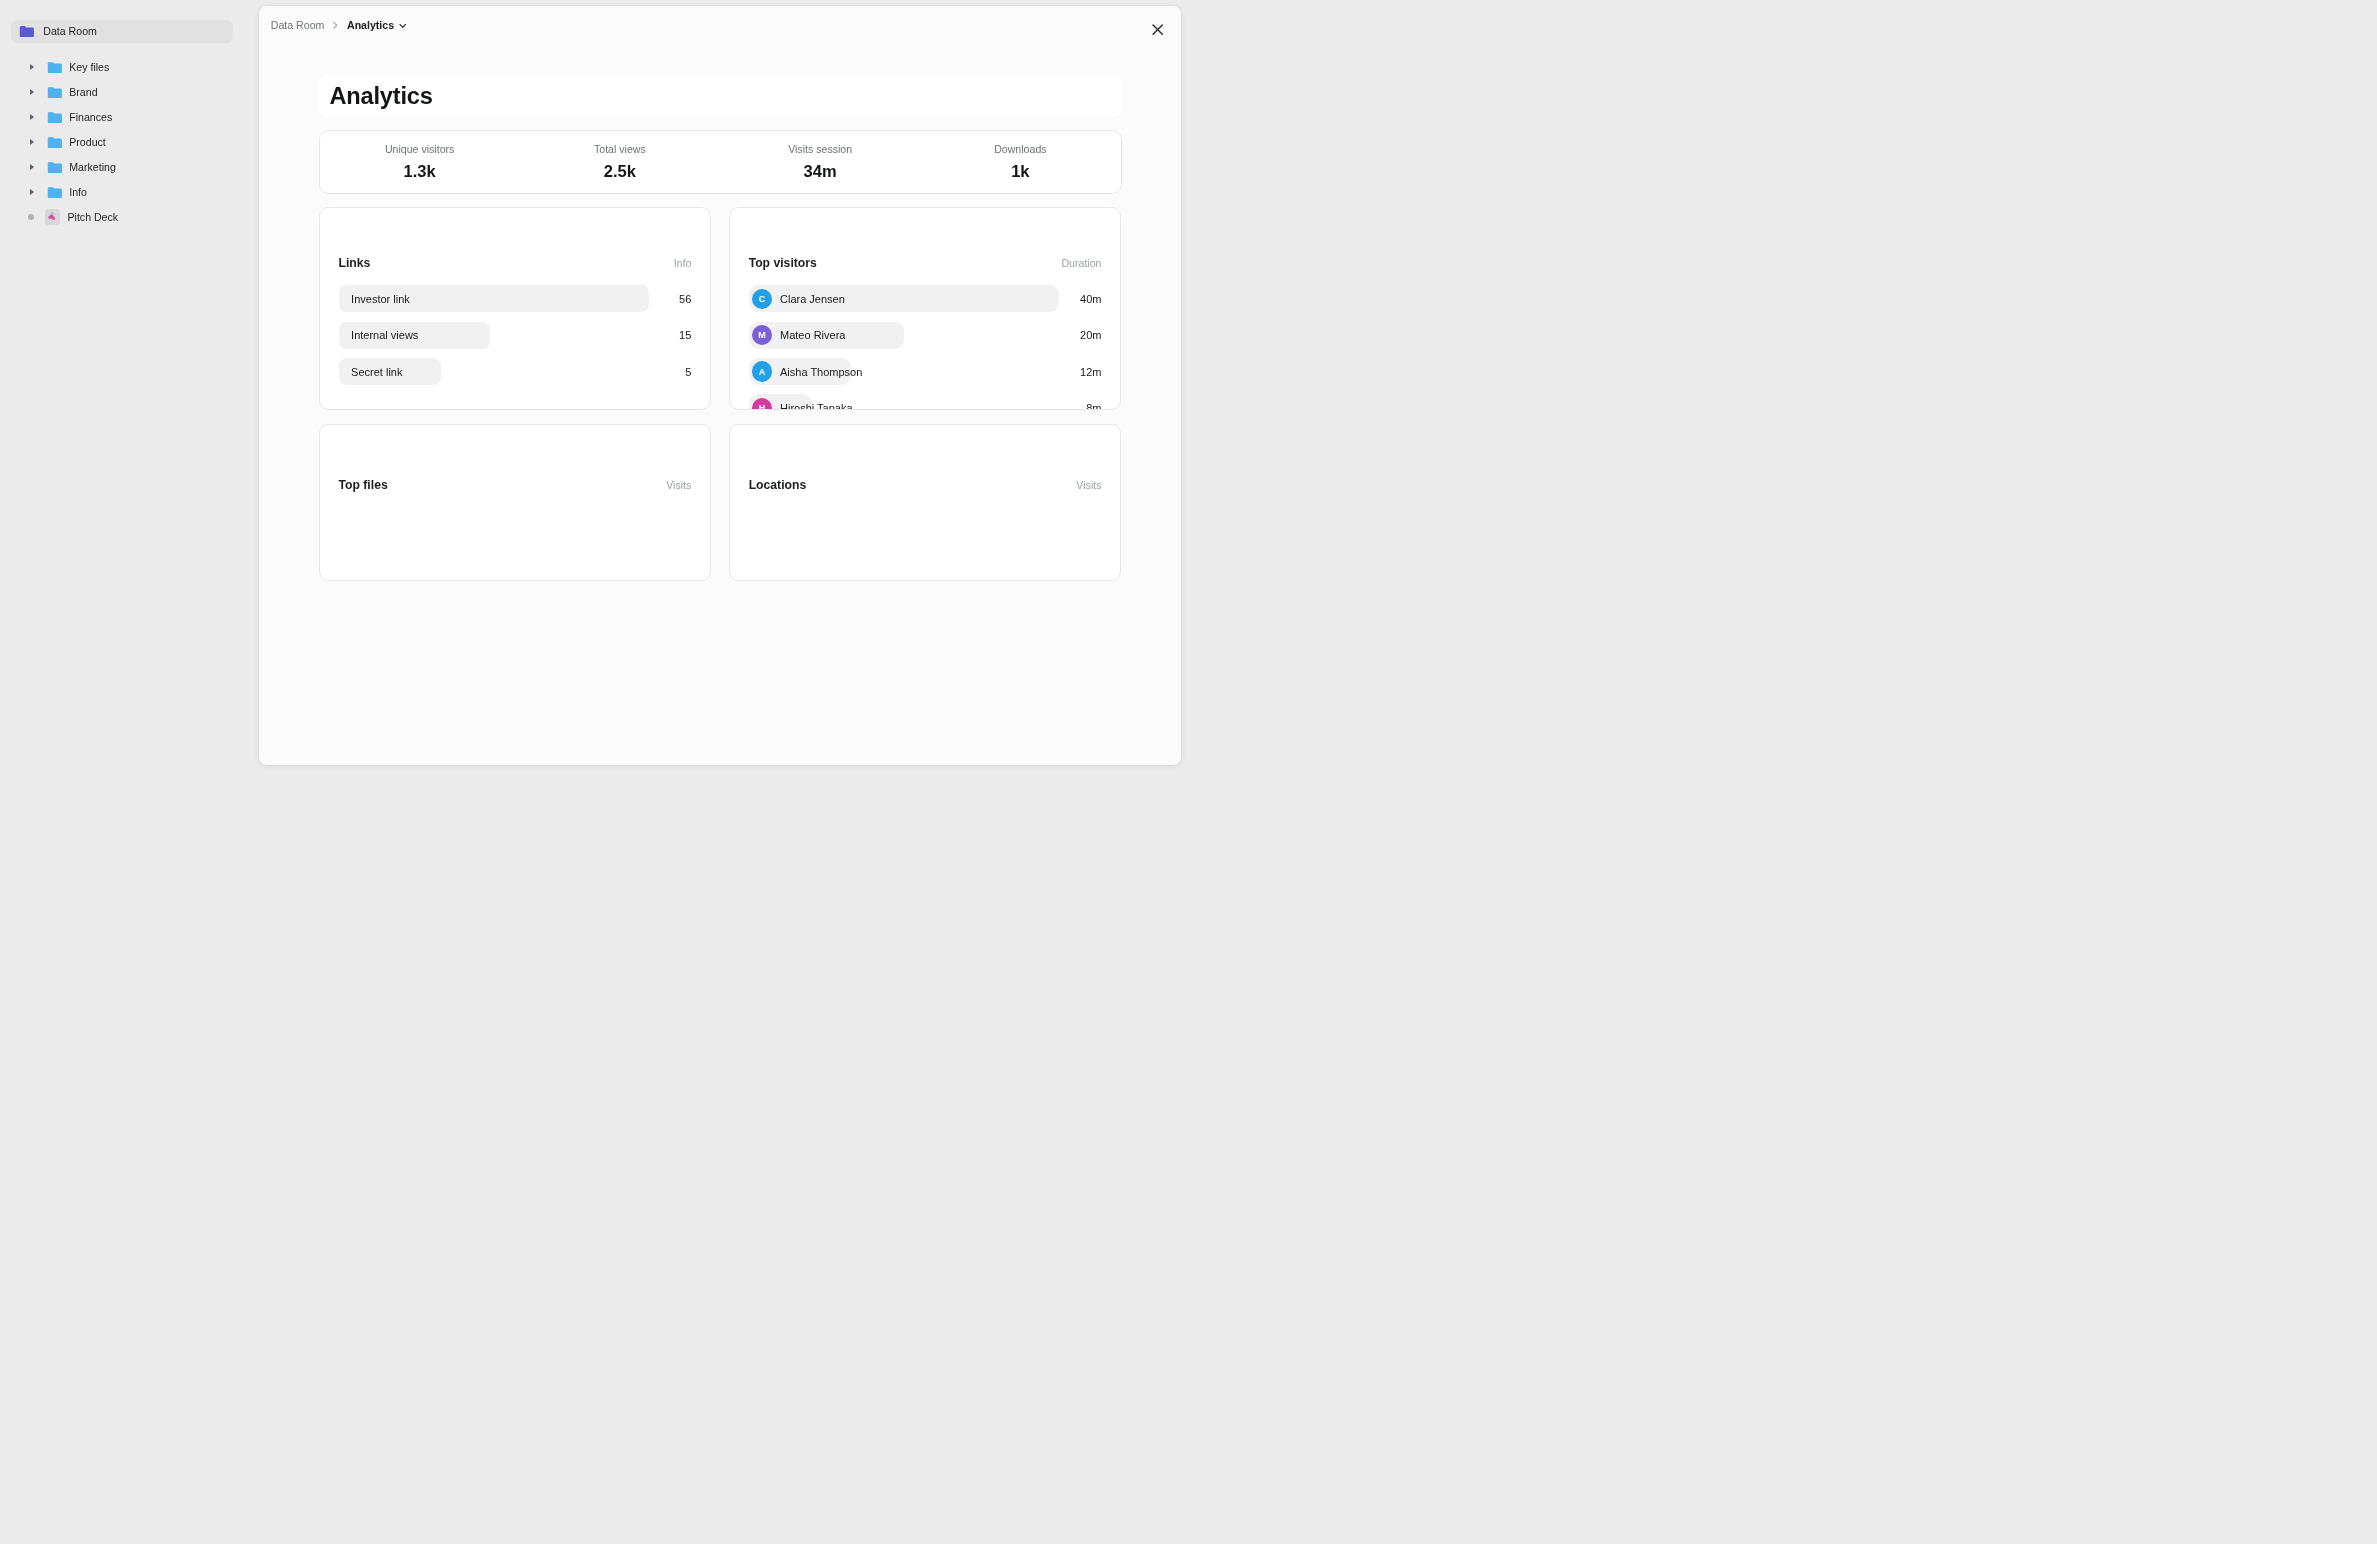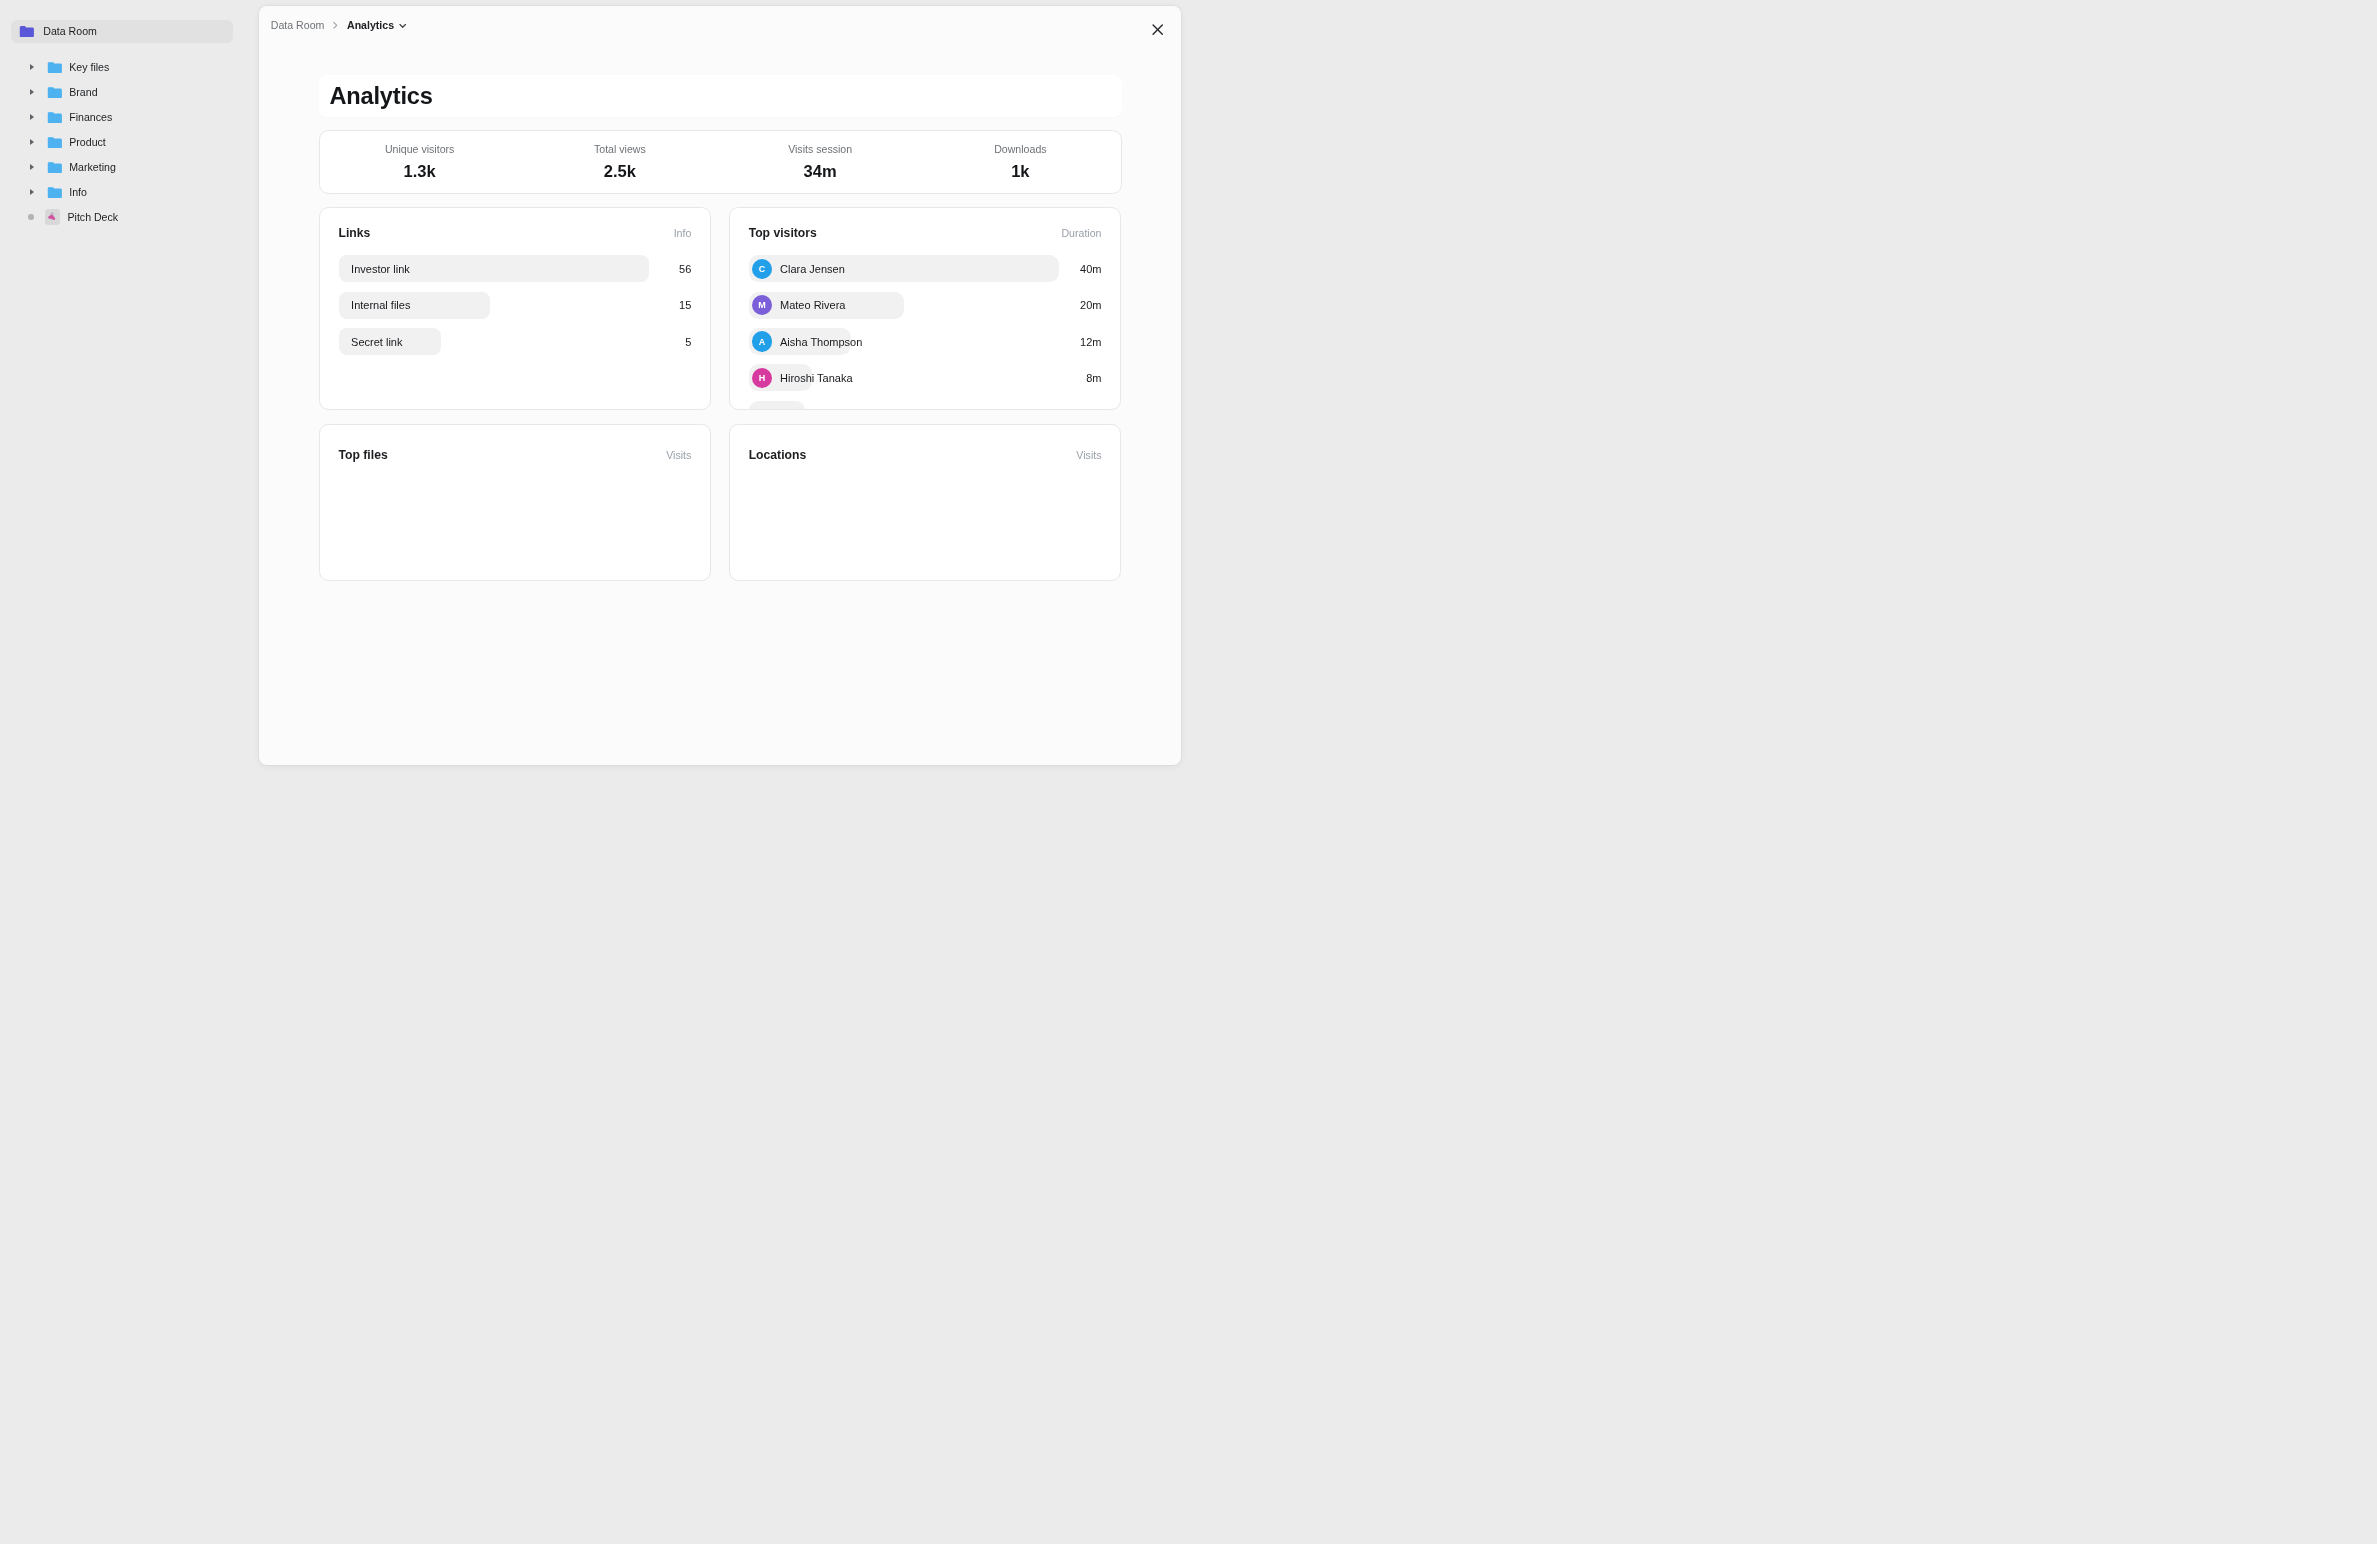--- a/index.html
+++ b/index.html
@@ -70,21 +70,21 @@
 
   .chart-card { margin-top:19.7px; height:273px; position:relative; overflow:hidden; }
   .chart-card svg.plot { position:absolute; inset:0; }
   .x-tick { position:absolute; bottom:27px; font-size:10.6px; color:#5f6368; }
   .x-tick.left { left:17.3px; }
   .x-tick.right { right:21px; }
 
   .cards-row { margin-top:13.4px; display:flex; gap:17.3px; }
   .list-card { width:393px; height:203px; padding:18px 19px 0; overflow:hidden; }
   .list-card-header { display:flex; justify-content:space-between; align-items:baseline; }
-  .list-title { font-size:12.2px; font-weight:700; color:#1c1e21; }
+  .list-title { font-size:12.2px; font-weight:700; color:#1c1e21;margin-top:30px; }
   .list-colhead { font-size:10.6px; color:#9aa1aa; }
   .list-rows { margin-top:15px; display:flex; flex-direction:column; gap:9.4px; }
   .list-row { position:relative; height:27px; display:flex; align-items:center; cursor:pointer; }
   .row-pill {
     position:absolute; left:0; top:0; height:27px; background:#f1f1f2; border-radius:7.9px;
   }
   .row-label { position:relative; font-size:11px; color:#17191c; margin-left:12.6px; white-space:nowrap; }
   .row-value { position:absolute; right:0; font-size:11px; color:#17191c; }
   .visitor-row .row-pill { border-radius:9.4px; }
   .avatar {
@@ -238,21 +238,21 @@
             <span class="list-colhead">Info</span>
           </div>
           <div class="list-rows" id="links-rows">
               <div class="list-row link-row">
                 <div class="row-pill" style="width: 88%;"></div>
                 <span class="row-label">Investor link</span>
                 <span class="row-value">56</span>
               </div>
               <div class="list-row link-row">
                 <div class="row-pill" style="width: 43%;"></div>
-                <span class="row-label">Internal files</span>
+                <span class="row-label">Internal views</span>
                 <span class="row-value">15</span>
               </div>
               <div class="list-row link-row">
                 <div class="row-pill" style="width: 29%;"></div>
                 <span class="row-label">Secret link</span>
                 <span class="row-value">5</span>
               </div>
             </div>
         </div>
 

